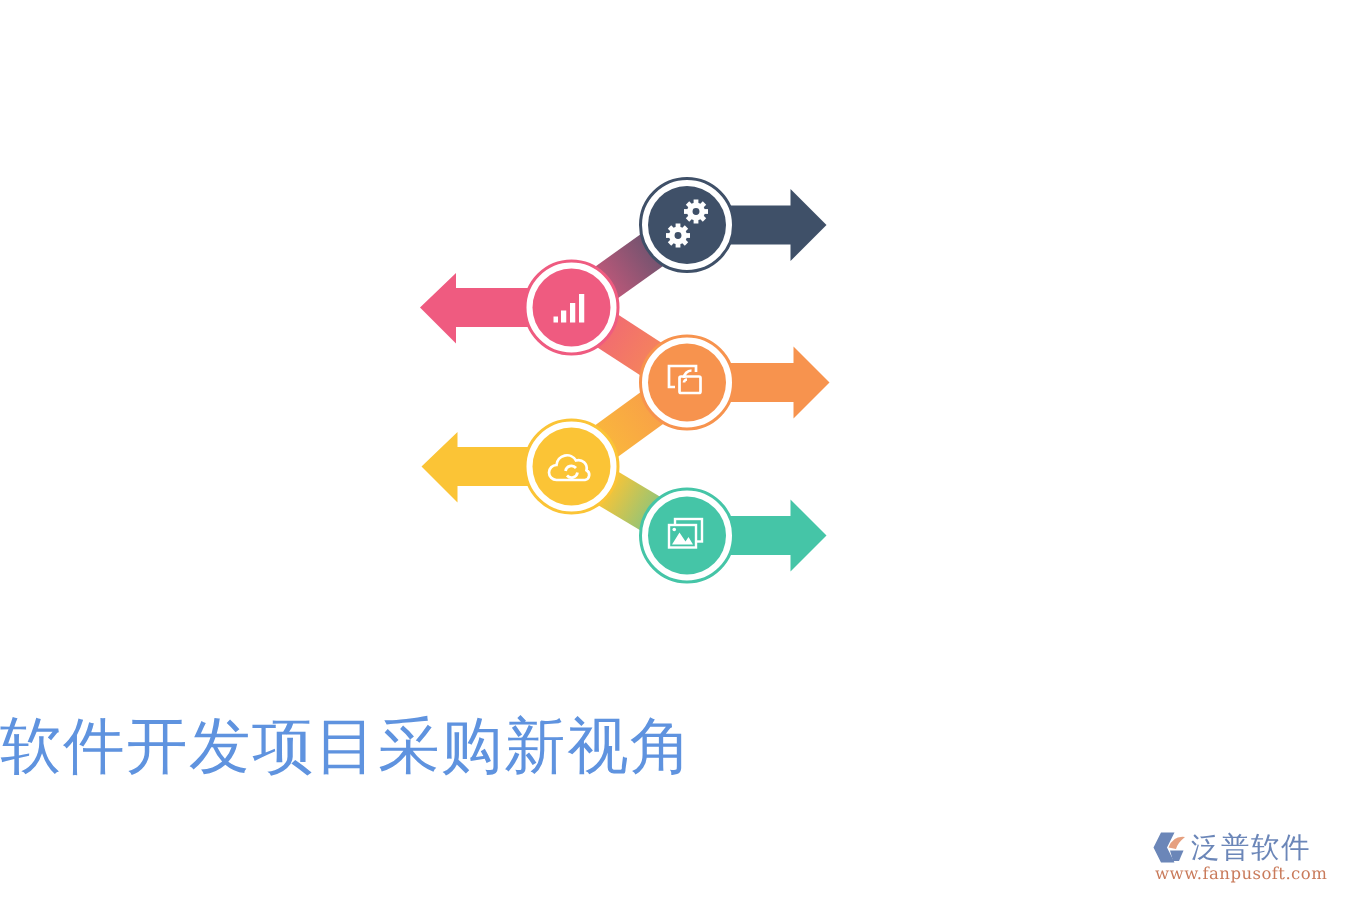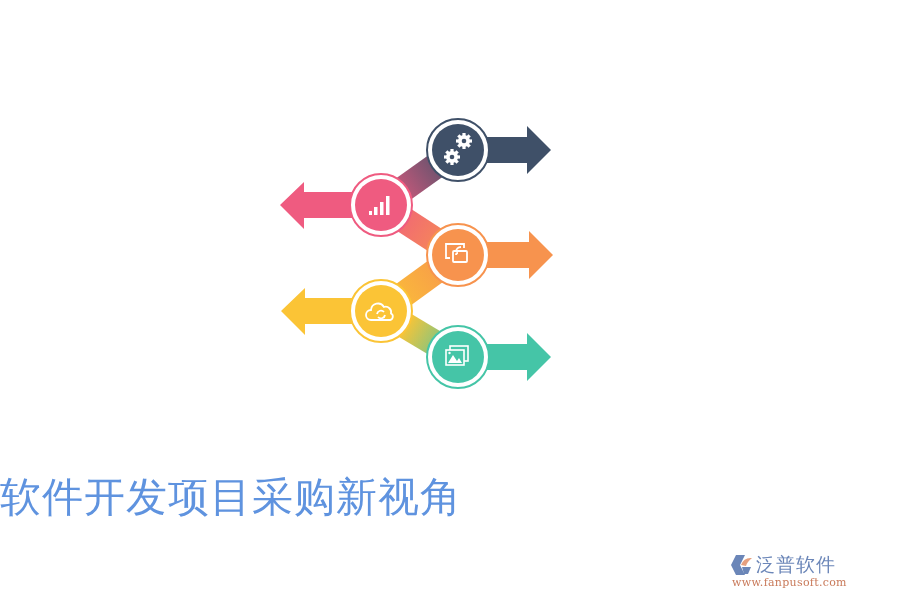--- a/index.html
+++ b/index.html
@@ -2,21 +2,21 @@
 <html><head>
 <meta charset="utf-8">
 <style>
   html, body { margin:0; padding:0; }
   body { width:900px; height:600px; background:#ffffff; position:relative; overflow:hidden; font-family:"DejaVu Sans", sans-serif; }
   #diagram { position:absolute; left:0; top:0; width:900px; height:600px; }
   .title {
     position:absolute; left:0; width:900px; top:470px; text-align:left;
     font-size:41px; letter-spacing:1px; color:#5f93df; font-family:"DejaVu Sans", sans-serif;
   }
-  .logo { position:absolute; left:728px; top:552px; width:130px; height:44px;text-decoration:underline; }
+  .logo { position:absolute; left:766px; top:552px; width:130px; height:44px;text-decoration:underline; }
   .logo-name { position:absolute; left:28px; top:0px; font-size:19px; color:#6b86b8; font-family:"DejaVu Sans", sans-serif; letter-spacing:1px; }
   .logo-url { position:absolute; left:4px; top:24px; font-size:11px; color:#c97a5a; font-family:"DejaVu Serif", serif; letter-spacing:0.3px; }
   .logo-mark { position:absolute; left:2px; top:2px; width:24px; height:22px; }
 </style>
 </head>
 <body>
 
 <svg id="diagram" viewBox="0 0 900 600" xmlns="http://www.w3.org/2000/svg">
   <defs>
     <linearGradient id="g12" x1="458" y1="150" x2="381" y2="205" gradientUnits="userSpaceOnUse">

